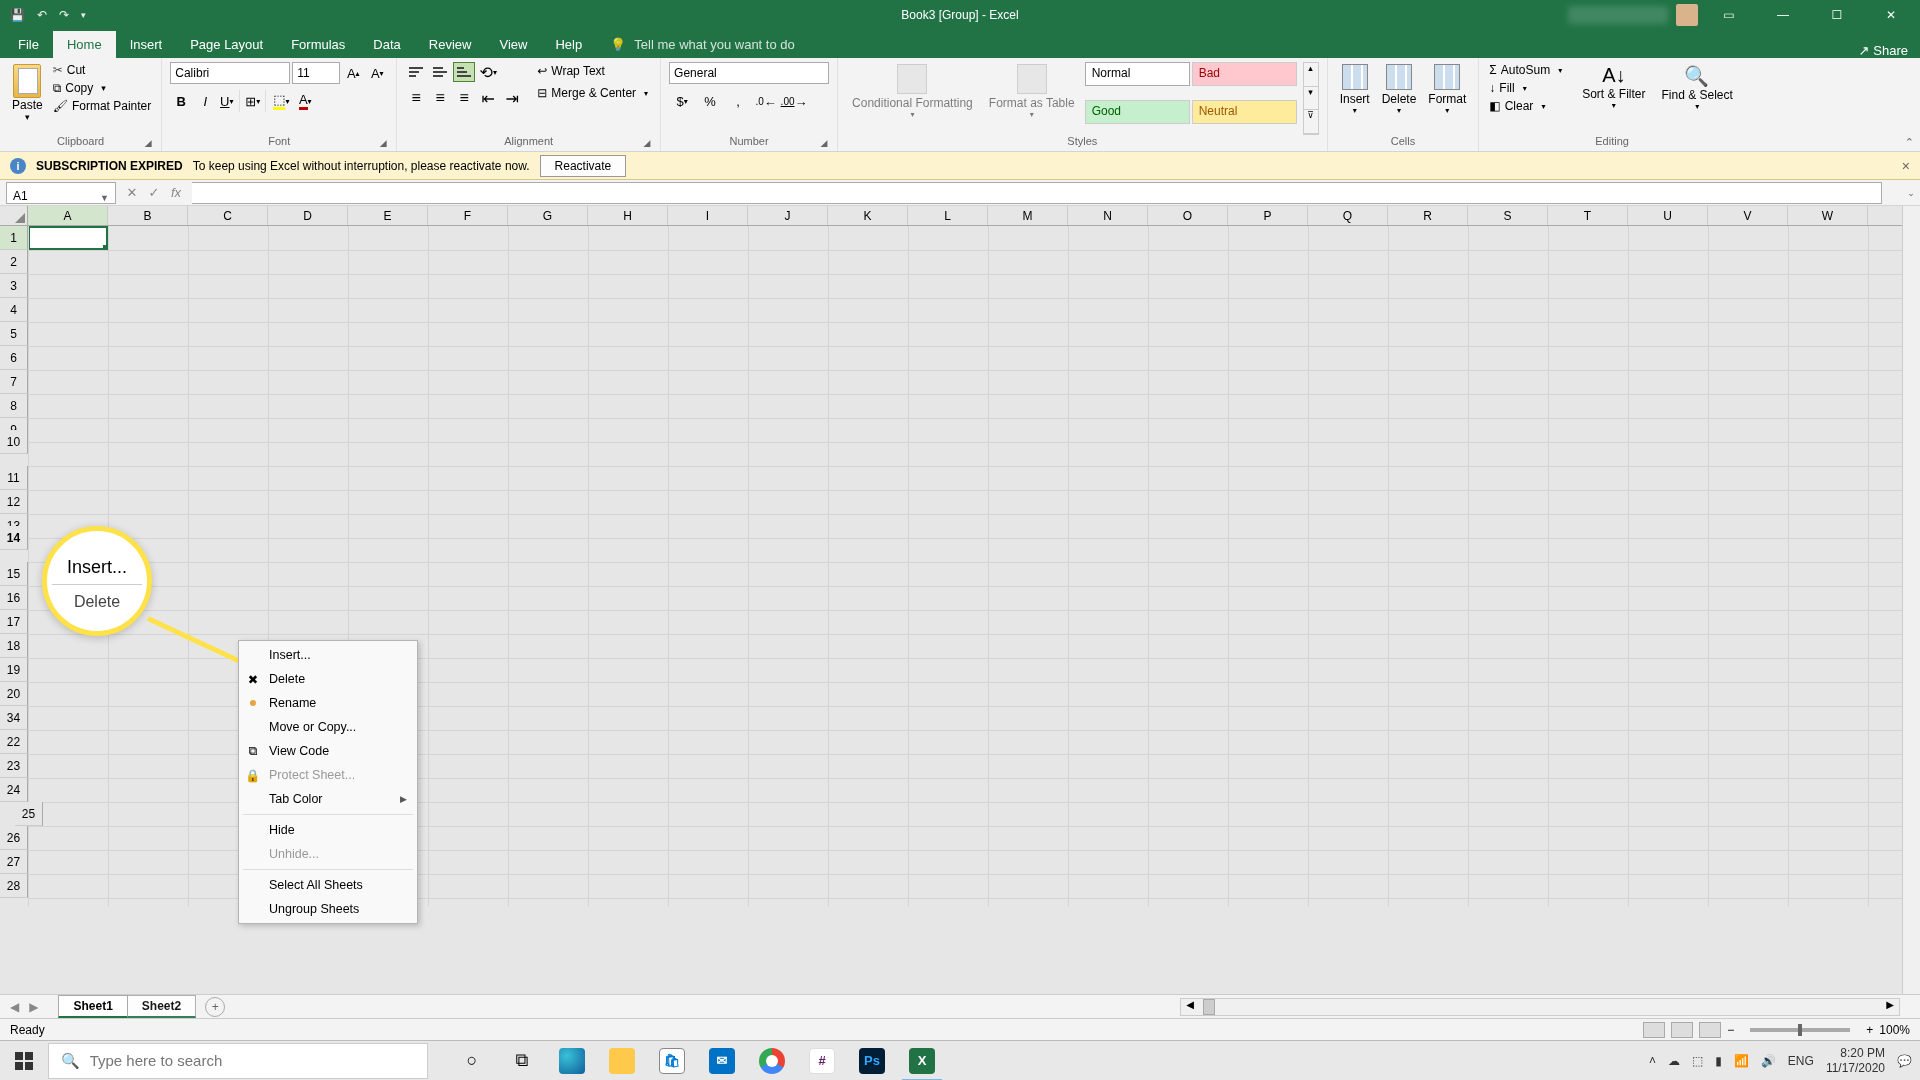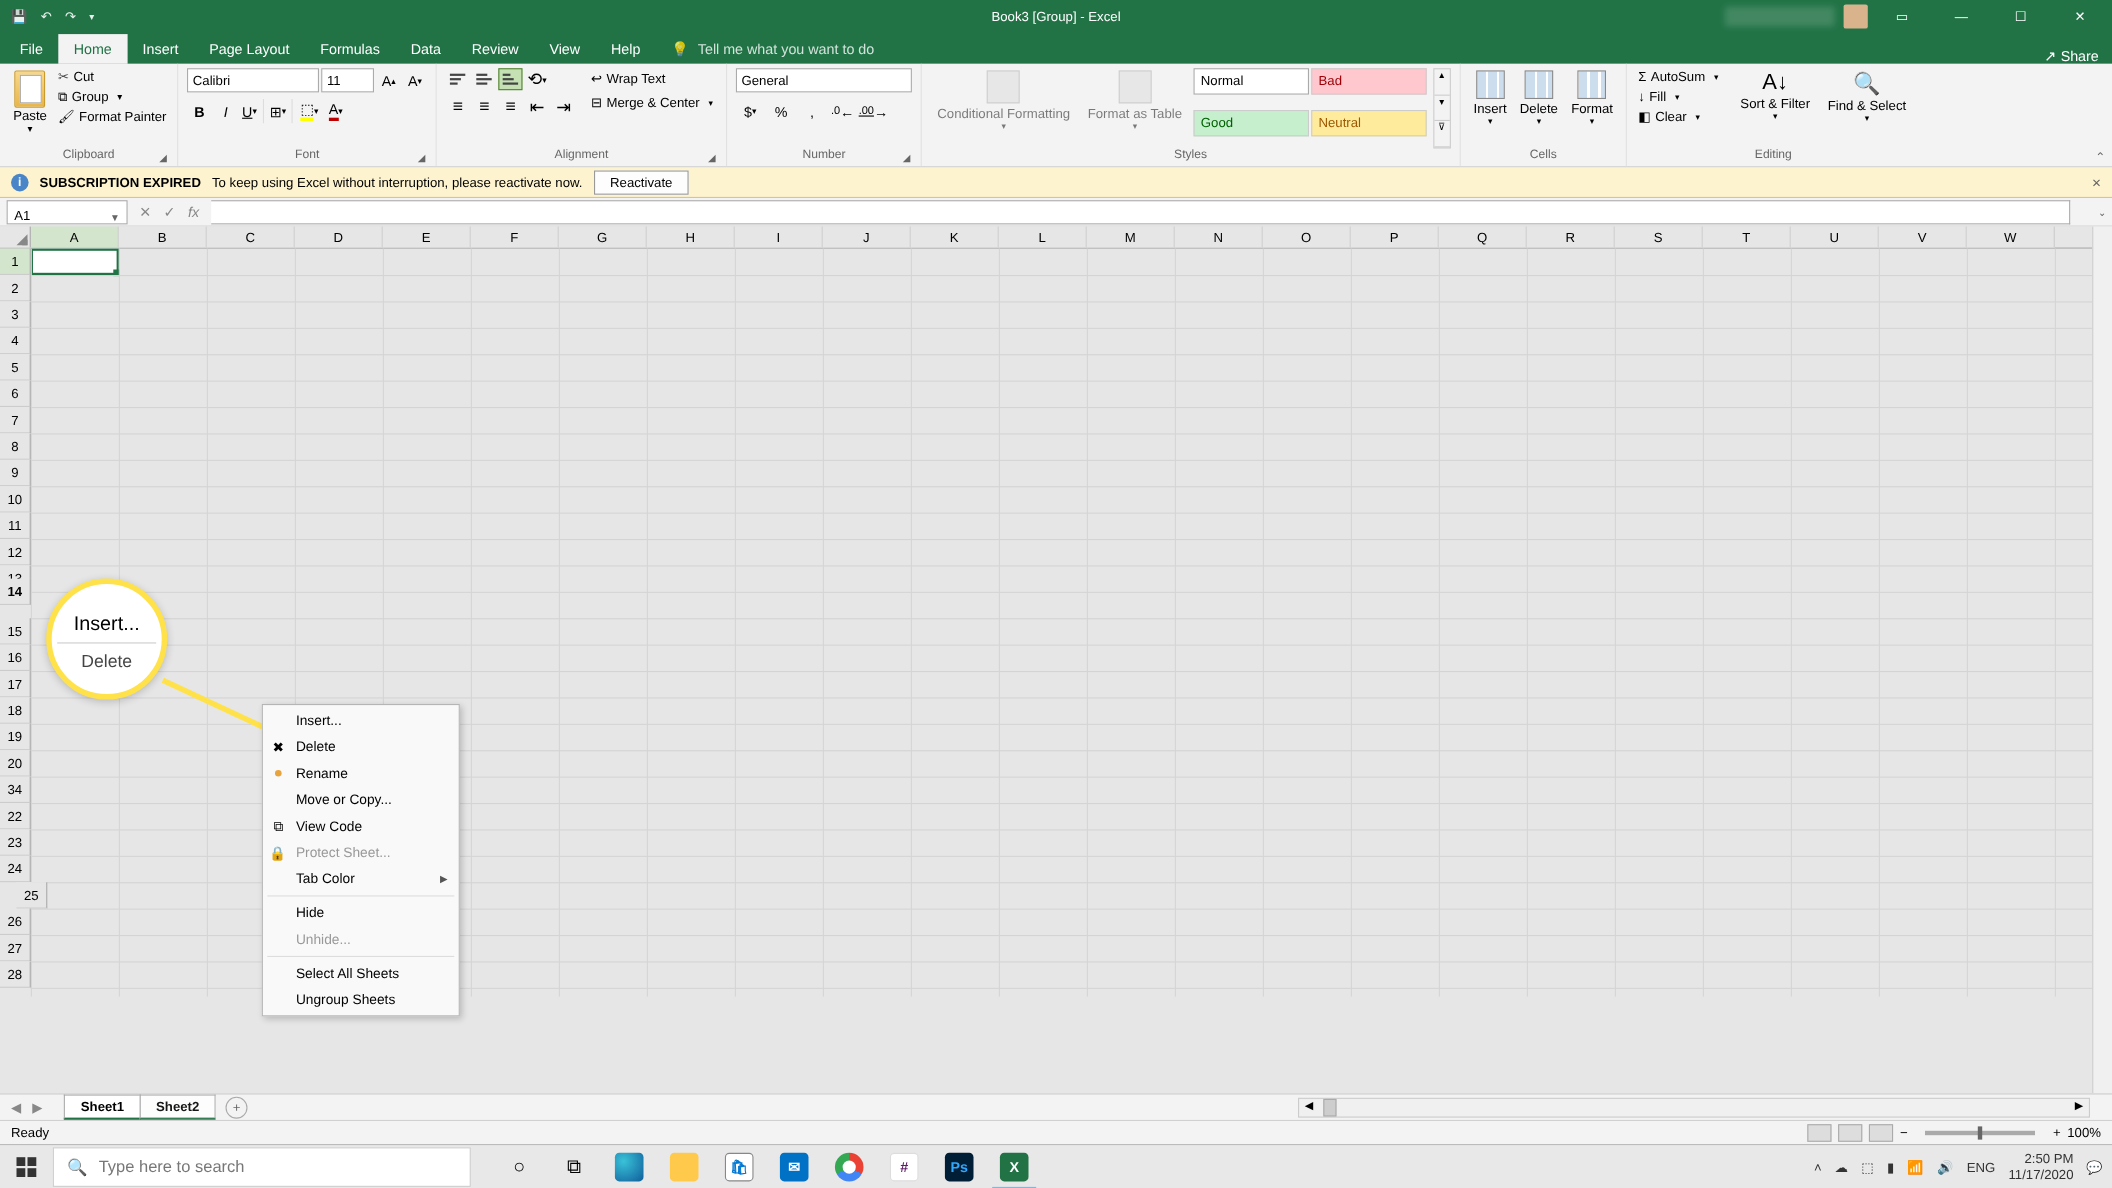--- a/index.html
+++ b/index.html
@@ -218,21 +218,21 @@
         <span>Paste</span>
         <span style="font-size:9px;">▾</span>
       </div>
       <div class="clip-col">
         <div class="clip-item">
             <span class="cut-icon">✂</span>
             <span>Cut</span>
           </div>
         <div class="clip-item">
             <span>⧉</span>
-            <span>Group</span>
+            <span>Copy</span>
             <span style="font-size:9px;margin-left:4px;">▾</span>
           </div>
         <div class="clip-item">
             <span>🖌</span>
             <span>Format Painter</span>
           </div>
       </div>
     </div>
     <div class="rgroup-label"><span>Clipboard</span><span class="dlauncher">◢</span></div>
   </div>
@@ -533,21 +533,21 @@
       </div>
   <div class="row-hdr sel" style="top: 0px;">1</div>
       <div class="row-hdr" style="top: 24px;">2</div>
       <div class="row-hdr" style="top: 48px;">3</div>
       <div class="row-hdr" style="top: 72px;">4</div>
       <div class="row-hdr" style="top: 96px;">5</div>
       <div class="row-hdr" style="top: 120px;">6</div>
       <div class="row-hdr" style="top: 144px;">7</div>
       <div class="row-hdr" style="top: 168px;">8</div>
       <div class="row-hdr" style="top: 192px;">9</div>
-      <div class="row-hdr" style="top: 216px;">10</div>
+      <div class="row-hdr" style="top: 204px;">10</div>
       <div class="row-hdr" style="top: 240px;">11</div>
       <div class="row-hdr" style="top: 264px;">12</div>
       <div class="row-hdr" style="top: 288px;">13</div>
       <div class="row-hdr" style="top: 300px; font-weight: bold;">14</div>
       <div class="row-hdr" style="top: 336px;">15</div>
       <div class="row-hdr" style="top: 360px;">16</div>
       <div class="row-hdr" style="top: 384px;">17</div>
       <div class="row-hdr" style="top: 408px;">18</div>
       <div class="row-hdr" style="top: 432px;">19</div>
       <div class="row-hdr" style="top: 456px;">20</div>
@@ -687,18 +687,18 @@
   </div>
   <div class="tray">
     <span>˄</span>
     <span>☁</span>
     <span>⬚</span>
     <span>▮</span>
     <span>📶</span>
     <span>🔊</span>
     <span>ENG</span>
     <div class="tray-time">
-      <div>2:50 PM</div>
+      <div>8:20 PM</div>
       <div>11/17/2020</div>
     </div>
     <span>💬</span>
   </div>
 </div>
 
 </body></html>

